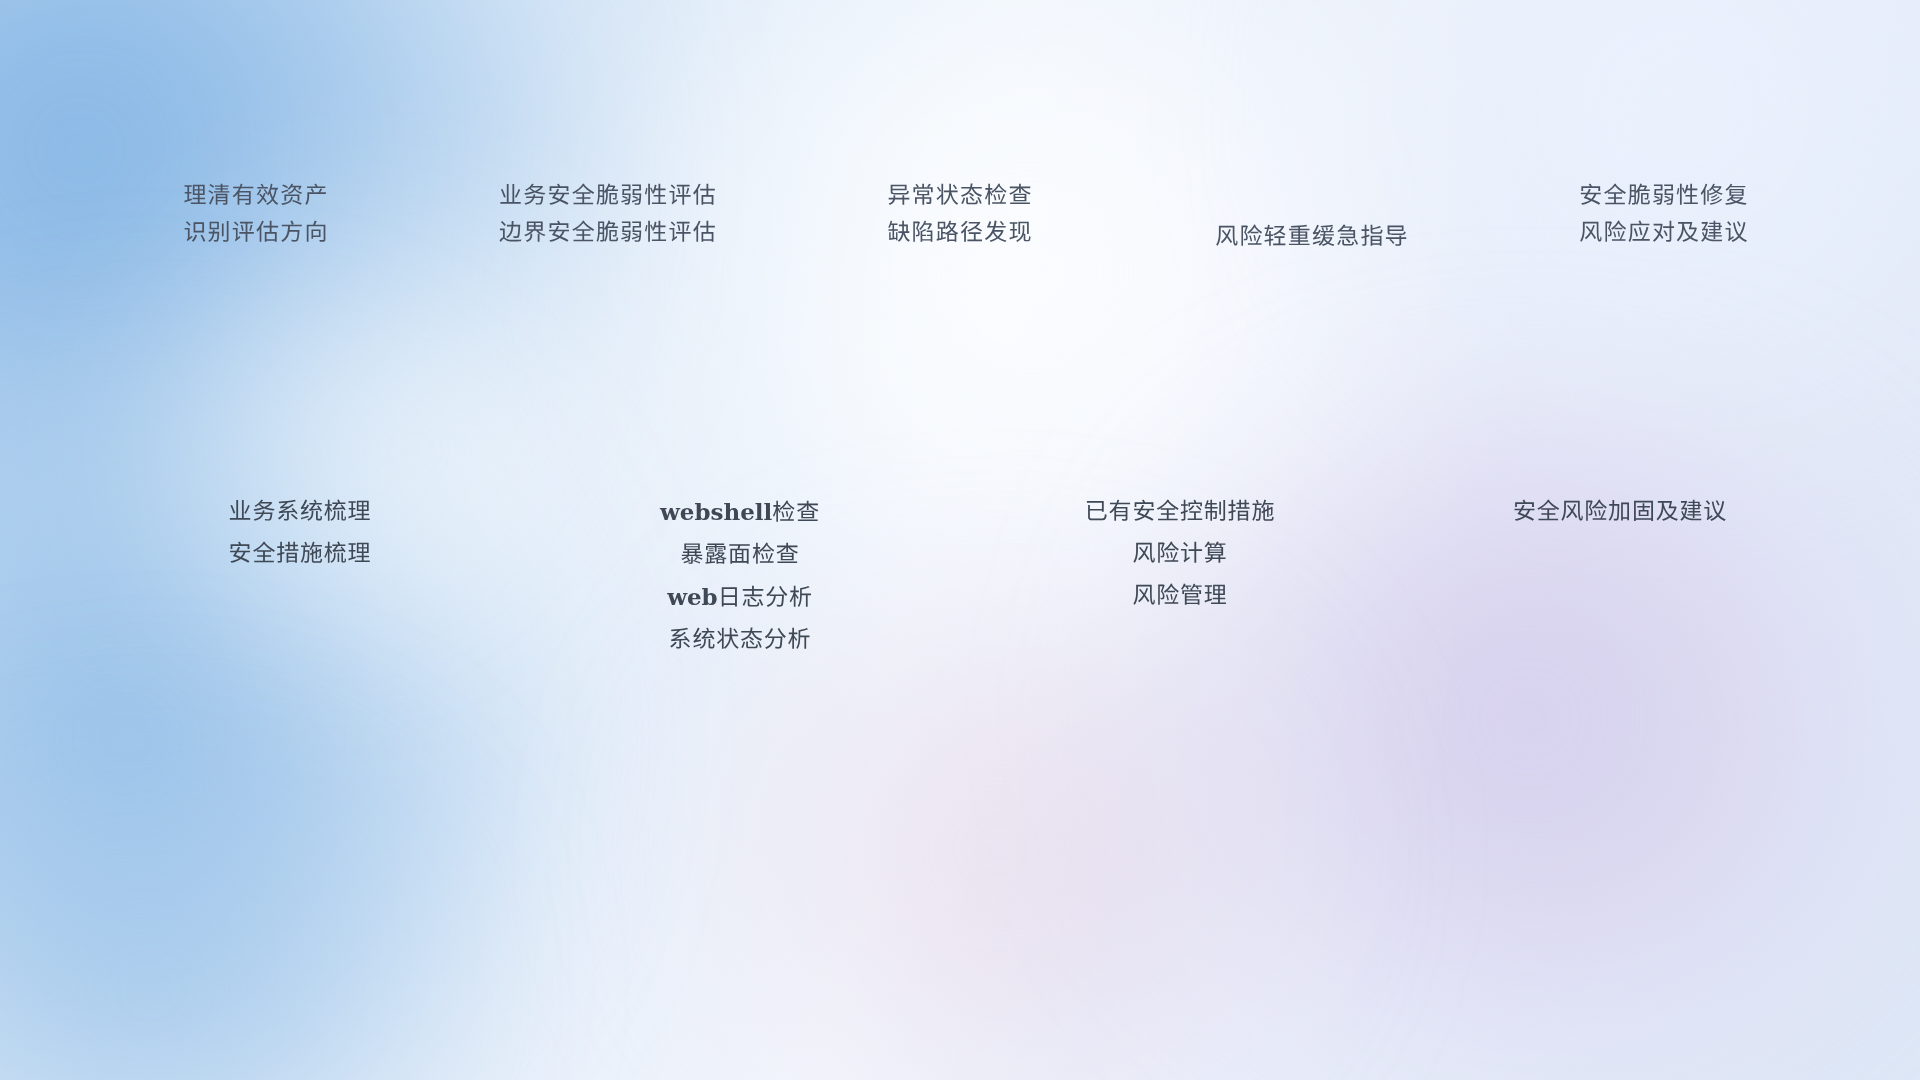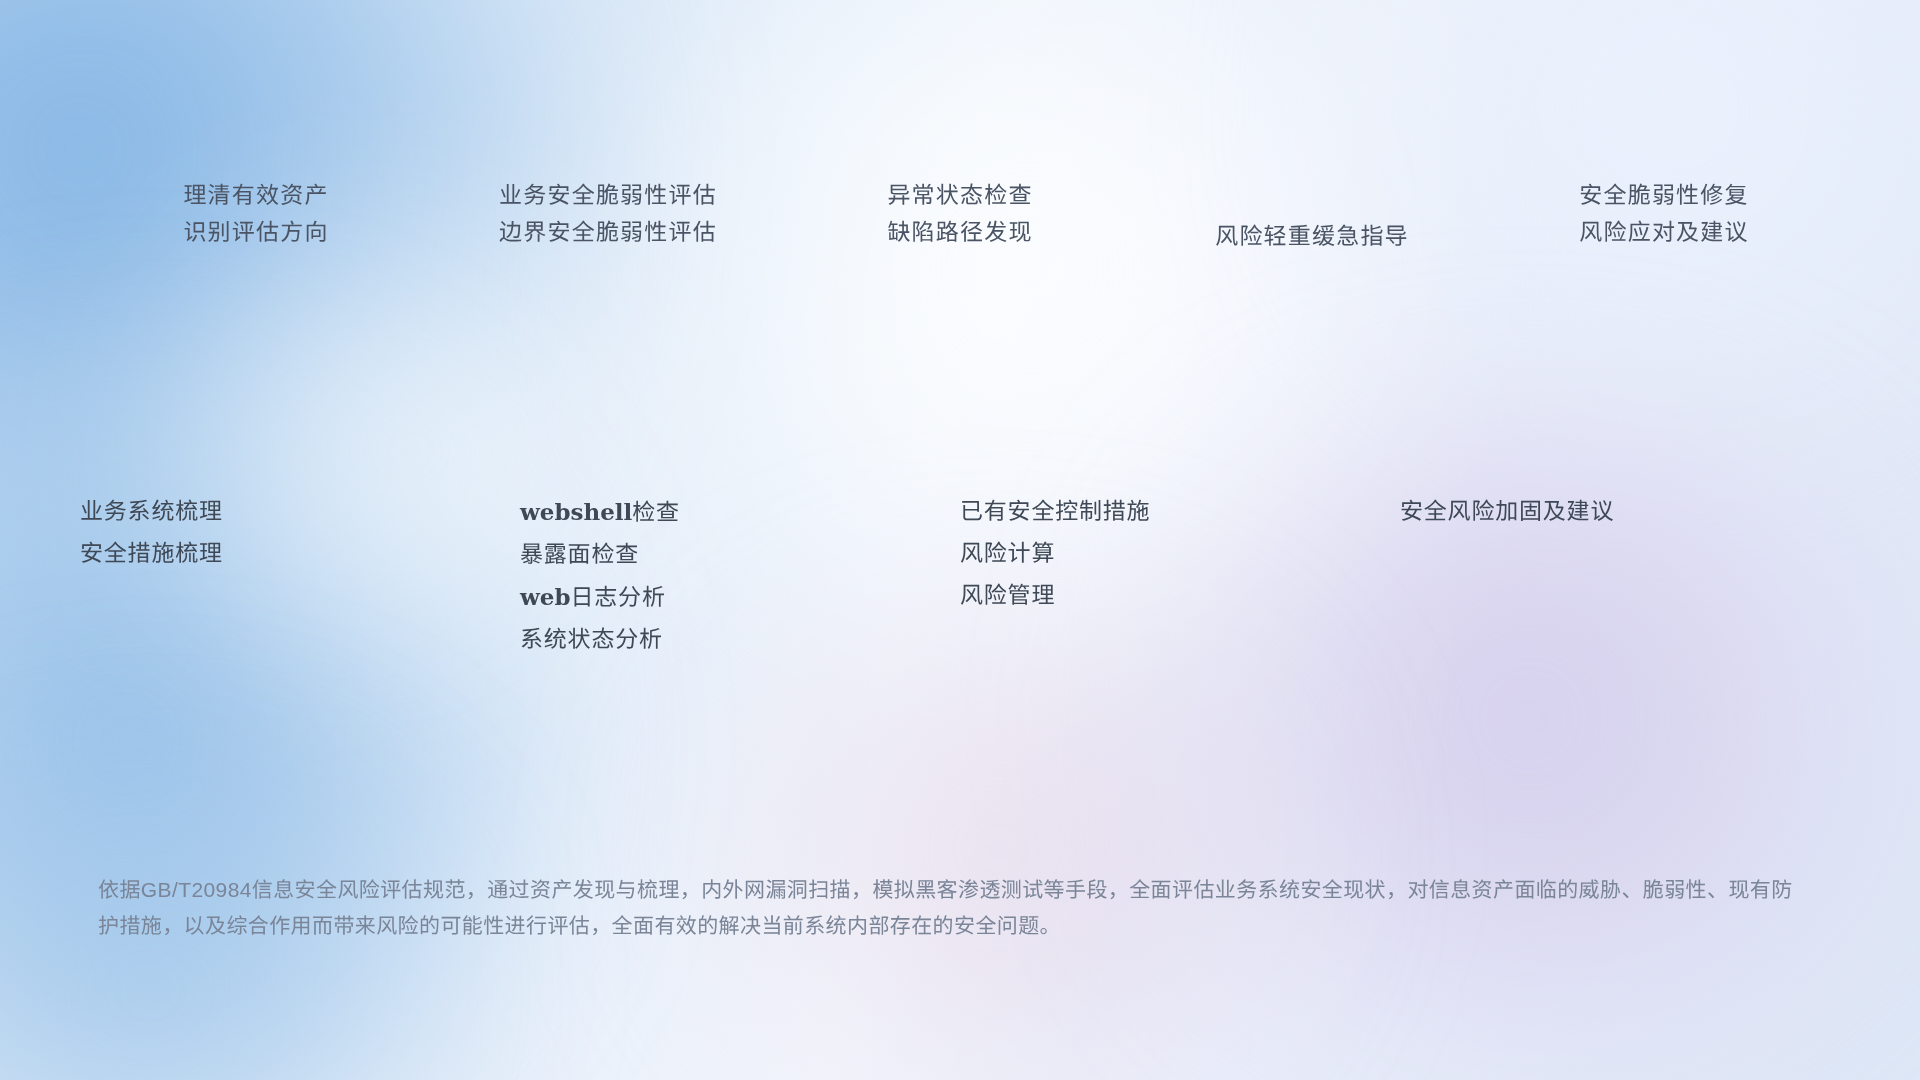--- a/index.html
+++ b/index.html
@@ -196,20 +196,21 @@
     left: 80px;
     top: 500px;
     width: 1760px;
     display: flex;
     align-items: flex-start;
   }
   .bot-cell {
     flex: 1 1 0;
     display: flex;
     flex-direction: column;
+    align-items: center;
     gap: 19px;
   }
   .bot-line {
     font-size: 23px;
     color: #3f4855;
     letter-spacing: 0.8px;
     line-height: 1;
     white-space: nowrap;
   }
   .bot-line .lat {
@@ -287,16 +288,15 @@
         <div class="bot-cell">
           <div class="bot-line"><span>已有安全控制措施</span></div>
           <div class="bot-line"><span>风险计算</span></div>
           <div class="bot-line"><span>风险管理</span></div>
         </div>
         <div class="bot-cell">
           <div class="bot-line"><span>安全风险加固及建议</span></div>
         </div>
       </div>
 
-    <div class="footer">依据GB/T20984信息安全风险评估规范，通过资产发现与梳理，内外网漏洞扫描，模拟黑客渗透测试等手段，全面评估业务系统安全现状，对信息资产面临的威胁、脆弱性、现有防护措施，以及综合作用而带来风险的可能性进行评估，全面有效的解决当前系统内部存在的安全问题。</div>
 
   </div>
 </div>
 
 </body></html>

